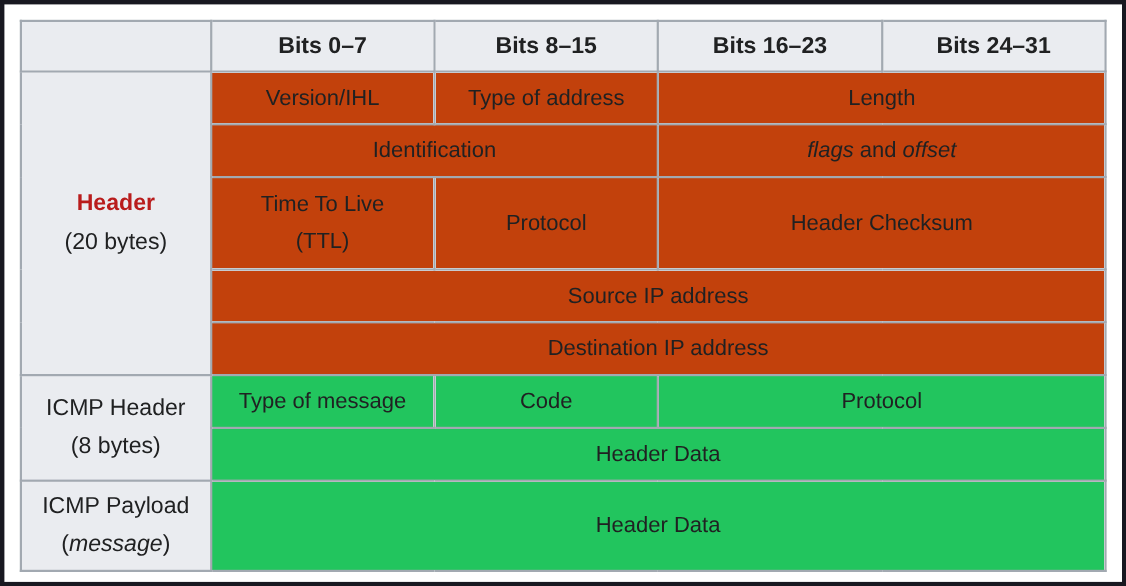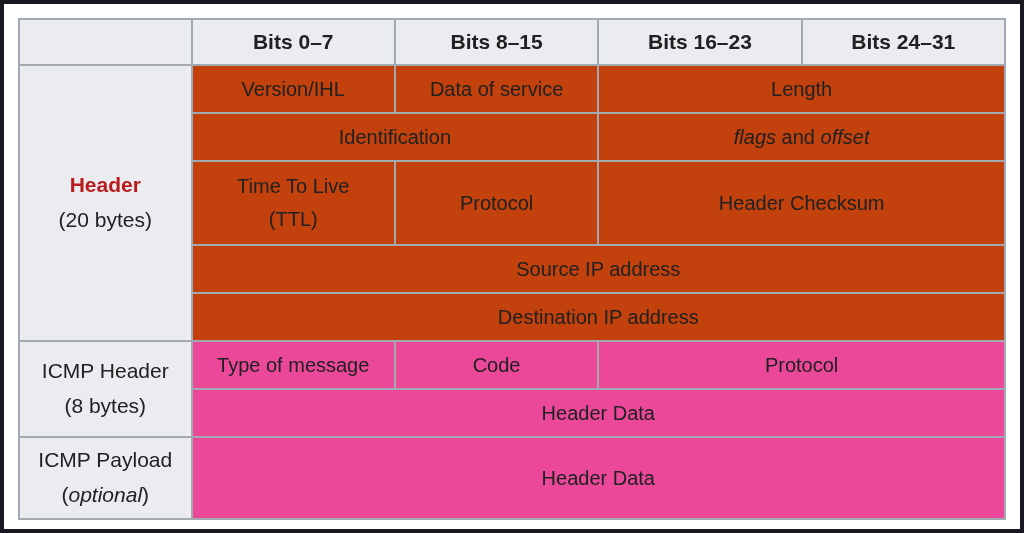--- a/index.html
+++ b/index.html
@@ -32,21 +32,21 @@
     font-weight: bold;
     font-size: 21px;
   }
   th.side {
     background: #eaecf0;
     font-weight: bold;
     font-size: 21px;
     line-height: 1.7;
   }
   td.lav { background: #c2410c; }
-  td.pink { background: #ec4899; }
+  td.pink { background: #22c55e; }
   .it { font-style: italic; }
   .wlink {
     color: #b91c1c;
     font-weight: bold;
     text-decoration: none;
     cursor: pointer;
   }
   tr.rh-hdr  { height: 46px; }
   tr.rh-std  { height: 48px; }
   tr.rh-tall { height: 84px; }
@@ -75,21 +75,21 @@
       <th>Bits 16–23</th>
       <th>Bits 24–31</th>
     </tr>
 
     <tr class="rh-std">
       <th class="side" rowspan="5">
         <div><a class="wlink">Header</a></div>
         <div>(20 bytes)</div>
       </th>
       <td class="lav">Version/IHL</td>
-      <td class="lav">Data of service</td>
+      <td class="lav">Type of address</td>
       <td class="lav" colspan="2">Length</td>
     </tr>
 
     <tr class="rh-std">
       <td class="lav" colspan="2">Identification</td>
       <td class="lav" colspan="2"><span class="it">flags</span><span> and </span><span class="it">offset</span></td>
     </tr>
 
     <tr class="rh-tall">
       <td class="lav">
@@ -118,19 +118,19 @@
       <td class="pink" colspan="2">Protocol</td>
     </tr>
 
     <tr class="rh-std">
       <td class="pink" colspan="4">Header Data</td>
     </tr>
 
     <tr class="rh-pay">
       <th class="side">
         <div>ICMP Payload</div>
-        <div><span>(</span><span class="it">optional</span><span>)</span></div>
+        <div><span>(</span><span class="it">message</span><span>)</span></div>
       </th>
       <td class="pink" colspan="4">Header Data</td>
     </tr>
   </tbody>
     </table>
 </div>
 
 </body></html>

